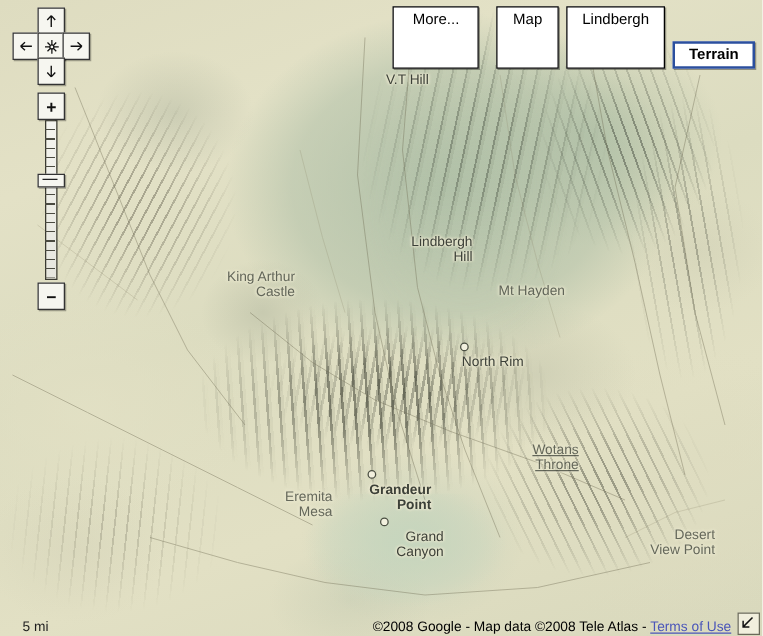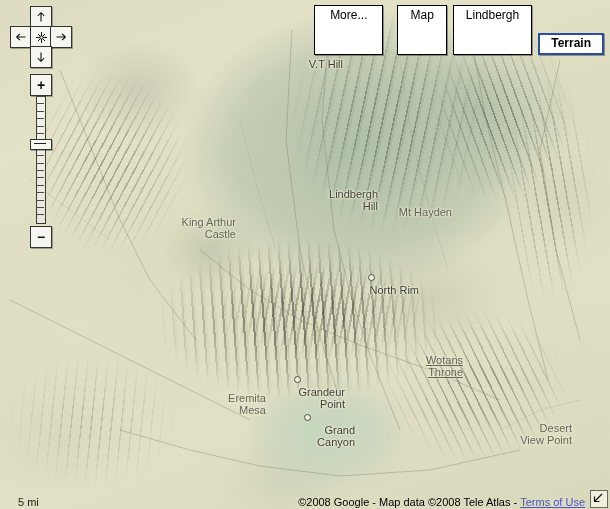--- a/index.html
+++ b/index.html
@@ -228,29 +228,29 @@
       <path d="M30 180 L70 210 L110 240"></path>
     </g>
   </svg>
 
   <div id="label-layer">
       <div class="map-label" style="left: 247px; top: 58px; width: 96px;">V.T Hill</div>
       <div class="map-label" style="left: 282px; top: 188px; width: 96px;">Lindbergh
 Hill</div>
       <div class="map-label dim" style="left: 140px; top: 216px; width: 96px;">King Arthur
 Castle</div>
-      <div class="map-label dim" style="left: 356px; top: 206px; width: 96px;">Mt Hayden</div>
+      <div class="map-label dim" style="left: 356px; top: 227px; width: 96px;">Mt Hayden</div>
       <div class="poi-dot" style="left: 368px; top: 274px;"></div>
       <div class="map-label" style="left: 323px; top: 284px; width: 96px;">North Rim</div>
       <div class="map-label dim" style="left: 367px; top: 354px; width: 96px; text-decoration: underline;">Wotans
 Throne</div>
       <div class="map-label dim" style="left: 170px; top: 392px; width: 96px;">Eremita
 Mesa</div>
       <div class="poi-dot" style="left: 294px; top: 376px;"></div>
-      <div class="map-label" style="left: 249px; top: 386px; width: 96px;">Grandeur
+      <div class="map-label" style="left: 249px; top: 386px; width: 96px; font-weight: bold;">Grandeur
 Point</div>
       <div class="poi-dot" style="left: 304px; top: 414px;"></div>
       <div class="map-label" style="left: 259px; top: 424px; width: 96px;">Grand
 Canyon</div>
       <div class="map-label dim" style="left: 476px; top: 422px; width: 96px;">Desert
 View Point</div>
       <div class="map-label dim" style="left: 544px; top: 62px; width: 96px;">Sh</div>
     </div>
 
   <div id="maptype-bar">

